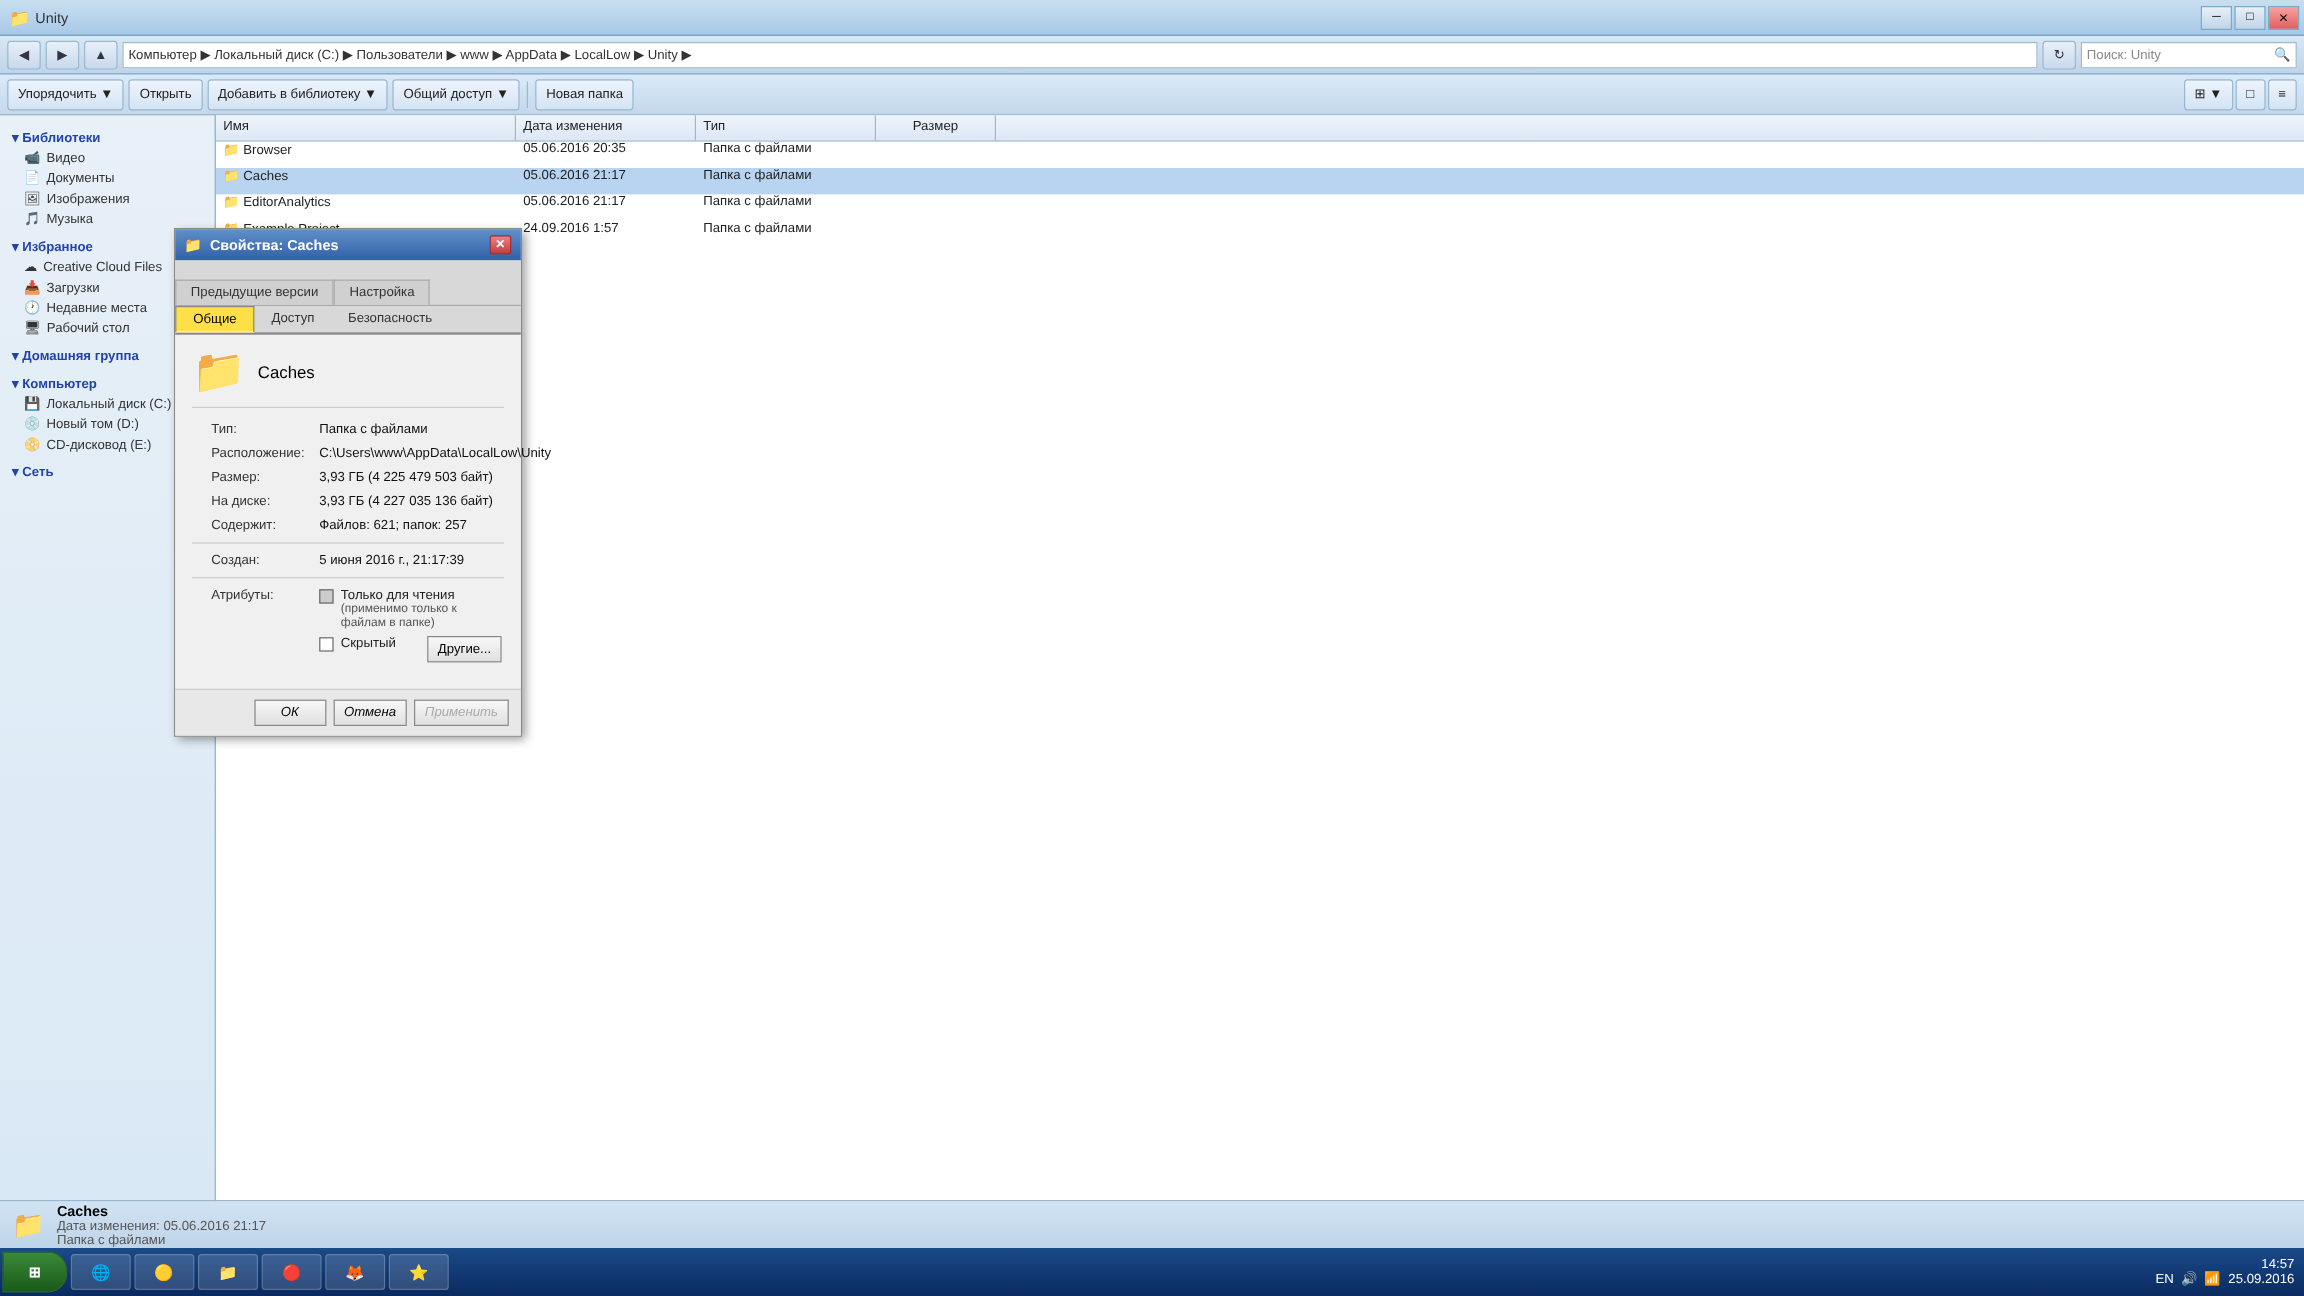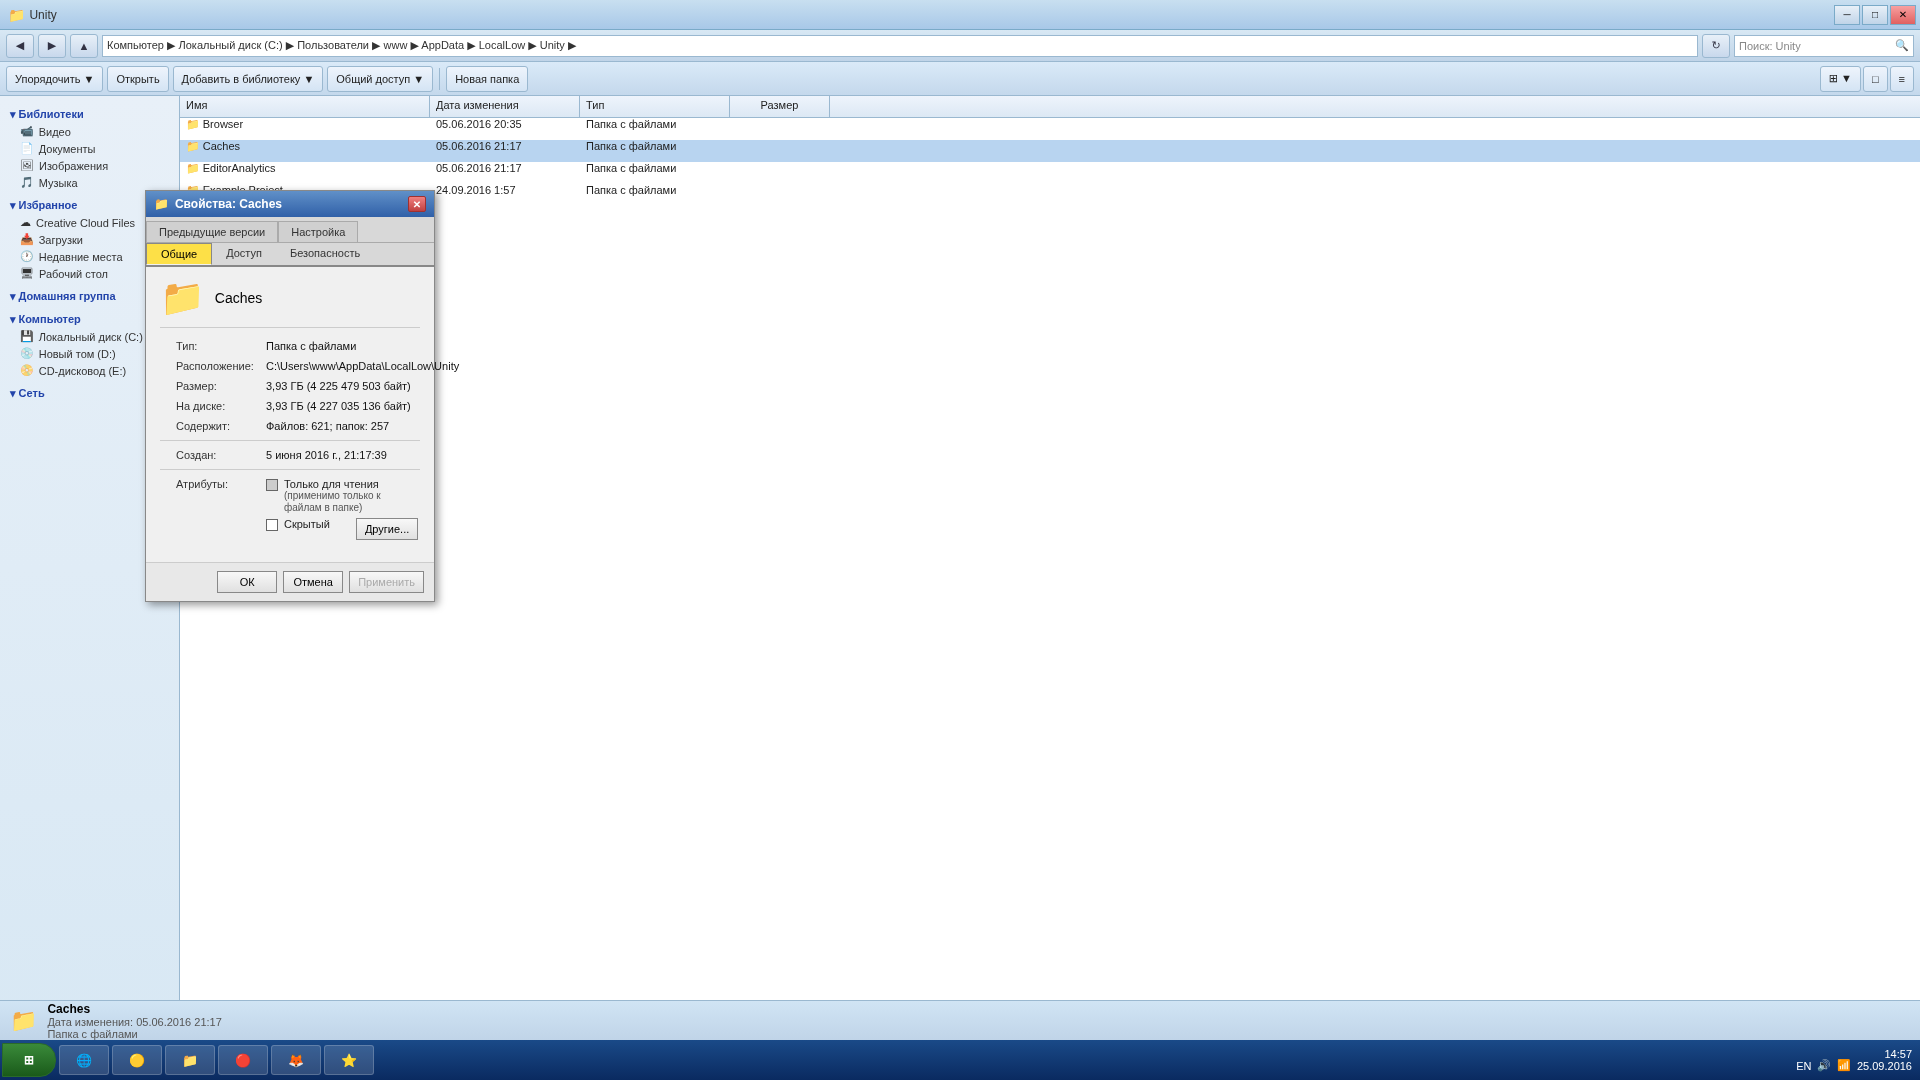--- a/index.html
+++ b/index.html
@@ -318,21 +318,21 @@
       background: #d8d8d8;
       border-bottom: 1px solid #aaa;
     }
     .dialog-tab {
       padding: 4px 12px;
       font-size: 11px;
       cursor: pointer;
       border: 1px solid #aaa;
       border-bottom: none;
       background: #d0d0d0;
-      margin-top: 4px;
+      margin-top: 16px;
       color: #333;
     }
     .dialog-tabs-row2 {
       display: flex;
       background: #d8d8d8;
       border-bottom: 2px solid #888;
     }
     .dialog-tab2 {
       padding: 4px 14px;
       font-size: 11px;
@@ -414,20 +414,21 @@
       color: #555;
       line-height: 1.2;
     }
     .dialog-footer {
       display: flex;
       justify-content: flex-end;
       gap: 6px;
       padding: 8px 10px;
       background: #e8e8e8;
       border-top: 1px solid #ccc;
+      font-style: italic;
     }
     .dialog-btn {
       min-width: 60px;
       height: 22px;
       background: linear-gradient(180deg, #f8f8f8 0%, #e0e0e0 100%);
       border: 1px solid #888;
       font-size: 11px;
       cursor: pointer;
       display: flex;
       align-items: center;

